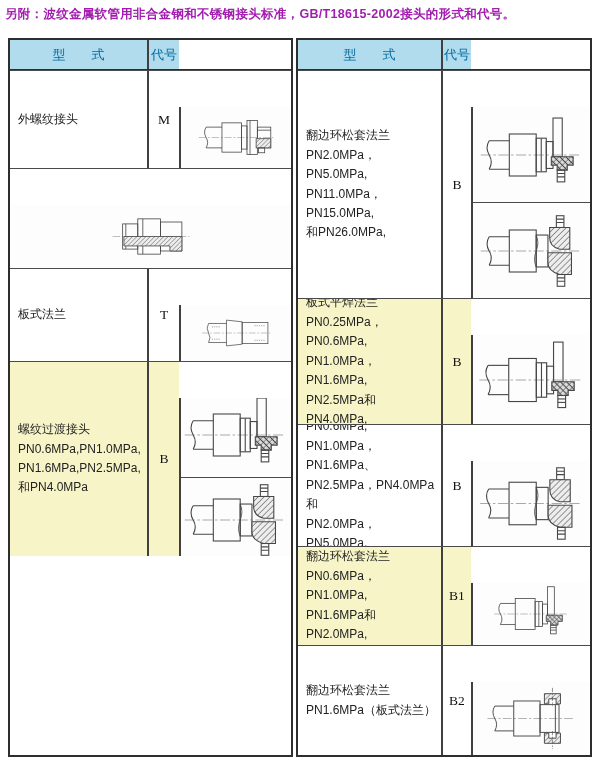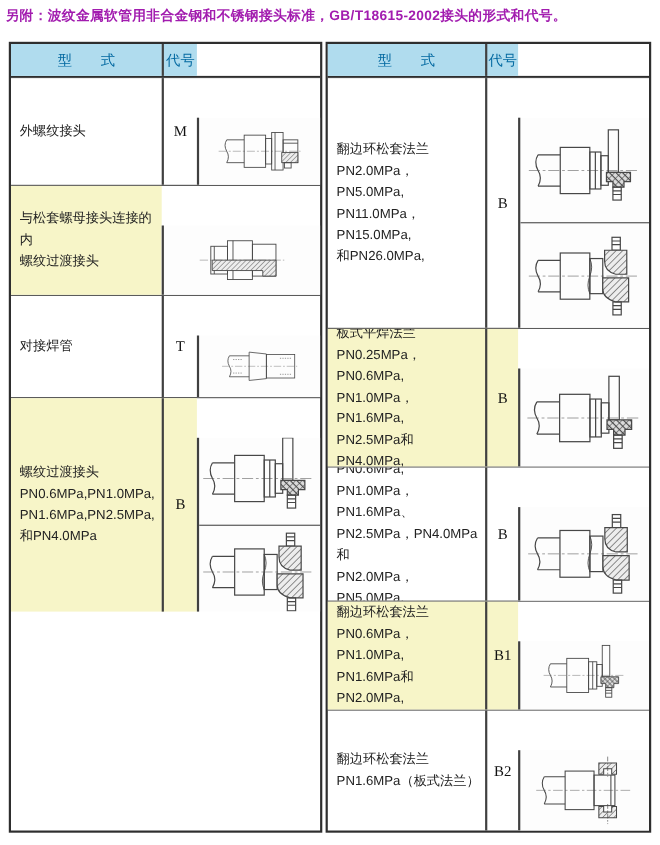--- a/index.html
+++ b/index.html
@@ -201,34 +201,30 @@
       <div class="cell diag">
           <svg class="dg" viewBox="0 0 130 100">
             <use href="#sym-M"></use>
           </svg>
         </div>
     </div>
 
 
 
     <div class="row hl" style="height:100px">
-      <div class="cell type">
-          <span class="t">与松套螺母接头连接的内
-螺纹过渡接头</span>
-        </div>
       <div class="cell diag">
           <svg class="dg" viewBox="0 0 130 100">
             <use href="#sym-MF"></use>
           </svg>
         </div>
     </div>
 
     <div class="row" style="height:93px">
       <div class="cell type">
-          <span class="t">对接焊管</span>
+          <span class="t">板式法兰</span>
         </div>
       <div class="cell code">T</div>
       <div class="cell diag">
           <svg class="dg" viewBox="0 0 130 100">
             <use href="#sym-T"></use>
           </svg>
         </div>
     </div>
 
     <div class="row hl" style="height:195px">

